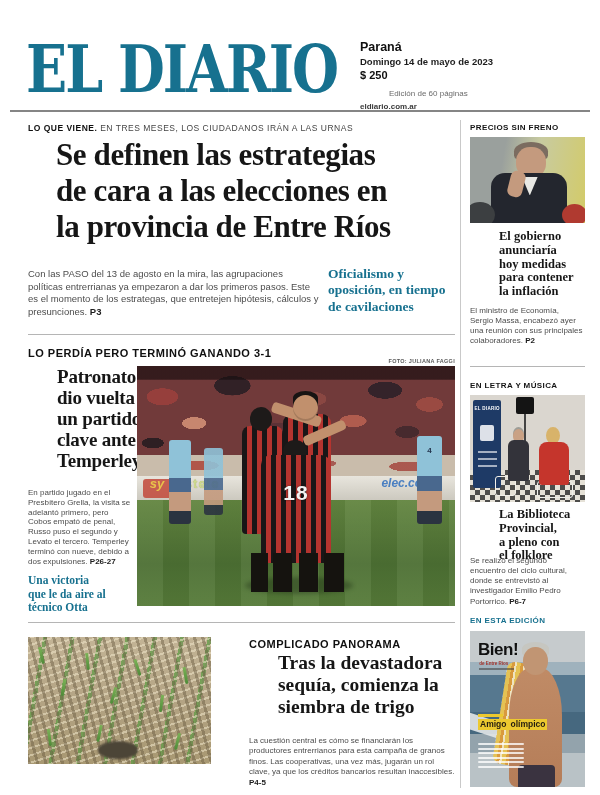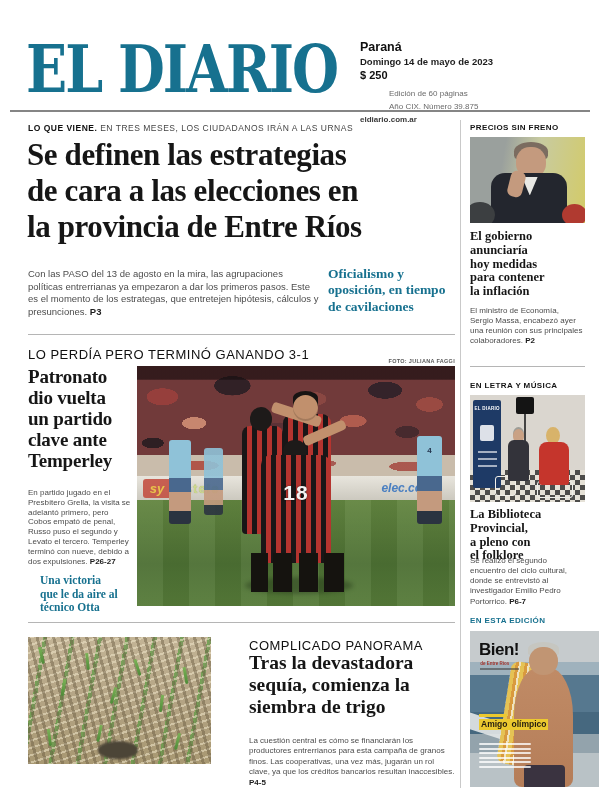--- a/index.html
+++ b/index.html
@@ -22,42 +22,42 @@
   .mh-city  { font-size:12.5px; font-weight:bold; color:#101010; }
   .mh-date  { font-size:9.5px;  font-weight:bold; color:#1d1d1d; margin-top:2px; }
   .mh-price { font-size:11px;   font-weight:bold; color:#101010; margin-top:2px; }
   .mh-small { font-size:8px; color:#6b6b6b; margin-top:7px; line-height:1.6;margin-left:29px; }
   .mh-site  { font-size:8px; font-weight:bold; color:#3a3a3a; line-height:1.6; }
   .mh-rule  { left:10px; width:580px; top:110px; height:2px; background:#858585; }
 
   
   .kicker { font-size:8.5px; letter-spacing:.5px; color:#454545; white-space:nowrap; }
   .kicker b { color:#101010; }
-  .kicker-solid { font-size:13px; letter-spacing:.5px; font-weight:normal; color:#101010; white-space:nowrap; }
+  .kicker-solid { font-size:11px; letter-spacing:.5px; font-weight:bold; color:#101010; white-space:nowrap; }
   .serifh { font-family:"Liberation Serif", serif; font-weight:bold; color:#161616; }
-  .serifh div { white-space:nowrap; }
+  .serifh div { white-space:nowrap;margin-left:29px; }
   .teal-sub { font-family:"Liberation Serif", serif; font-weight:bold; color:#17718f; }
   .teal-sub div { white-space:nowrap; }
   .bodytxt { color:#4c4c4c; }
   .pref { font-weight:bold; color:#1c1c1c; }
   .hdiv { height:1px; background:#b5b5b5; }
 
   
   .lead-kicker { left:28px; top:123px; }
   .h-main { left:27px; top:137px; font-size:31px; line-height:36px; letter-spacing:-.4px; }
   .lede { left:28px; top:268px; width:292px; font-size:9.5px; line-height:1.32; }
   .sub-lead { left:328px; top:266px; font-size:13.5px; line-height:1.22; }
   .div-1 { left:28px; width:427px; top:334px; }
 
   
   .sport-kicker { left:28px; top:347px; }
   .credit { left:255px; width:200px; top:358px; text-align:right; font-size:5.5px; font-weight:bold; letter-spacing:.3px; color:#5a5a5a; }
   .h-sport { left:28px; top:366px; font-size:19px; line-height:21px; letter-spacing:-.2px; }
   .body-sport { left:28px; top:488px; width:104px; font-size:8px; line-height:1.23; }
-  .sub-sport { left:40px; top:574px; font-size:11.5px; line-height:1.18; }
+  .sub-sport { left:28px; top:574px; font-size:11.5px; line-height:1.18; }
 
   .photo-sport { left:137px; top:366px; width:318px; height:240px; overflow:hidden; background:#713a3a; }
   .sp-crowd { position:absolute; left:0; top:0; right:0; height:46%;
     background:
       linear-gradient(180deg, rgba(22,12,14,.65) 0 12%, rgba(0,0,0,0) 13%),
       radial-gradient(26px 14px at 8% 28%,  #963f3c 0 60%, transparent 61%),
       radial-gradient(30px 16px at 30% 18%, #312126 0 60%, transparent 61%),
       radial-gradient(24px 12px at 55% 30%, #8a4742 0 60%, transparent 61%),
       radial-gradient(28px 14px at 78% 22%, #34232a 0 60%, transparent 61%),
       radial-gradient(22px 12px at 92% 35%, #9a4a42 0 60%, transparent 61%),
@@ -67,21 +67,21 @@
       radial-gradient(20px 10px at 85% 60%, #472a2e 0 60%, transparent 61%),
       radial-gradient(18px 9px at 5% 70%,  #2e1f23 0 60%, transparent 61%);
     background-color:#713a3a; }
   .sp-fence { position:absolute; left:0; right:0; top:37%; height:9%;
     background:
       radial-gradient(30px 8px at 20% 50%, rgba(170,60,50,.8) 0 60%, transparent 61%),
       radial-gradient(40px 8px at 55% 40%, rgba(150,50,45,.7) 0 60%, transparent 61%),
       radial-gradient(30px 8px at 85% 55%, rgba(160,55,48,.75) 0 60%, transparent 61%);
     background-color:#c9bcab; }
   .sp-ads { position:absolute; left:0; right:0; top:46%; height:10%;
-    background:linear-gradient(180deg,#e8e5dd,#ccc9bf); display:flex; align-items:center; }
+    background:linear-gradient(180deg,#e8e5dd,#ccc9bf); display:flex; align-items:flex-start; }
   .ad-blot { position:absolute; left:2%; top:10%; width:12%; height:80%; background:#c2483a; border-radius:3px; opacity:.85; }
   .ad-sy { position:relative; color:#e8c24a; font-weight:bold; font-style:italic; font-size:13px; margin-left:4%; }
   .ad-sistele { color:#cdd98f; font-weight:bold; font-size:13px; letter-spacing:1px; margin-left:2%; text-shadow:0 0 1px #9aa35e; }
   .ad-elec { color:#4a7fc1; font-weight:bold; font-size:12px; margin-left:auto; margin-right:7%; font-style:italic; }
   .sp-pitch { position:absolute; left:0; right:0; top:56%; bottom:0;
     background:
       repeating-linear-gradient(90deg, rgba(255,255,255,.05) 0 26px, rgba(0,0,0,.04) 26px 52px),
       linear-gradient(180deg,#62853f,#4c6f33 60%,#557a38); }
   .figure { position:absolute; border-radius:3px; }
   .opp { background:linear-gradient(180deg,#8fc2d8 0 45%, #49688e 45% 62%, #c49a7e 62% 85%, #2b3340 85%); }
@@ -173,21 +173,21 @@
   .cbl1 { top:58%; } .cbl2 { top:66%; } .cbl3 { top:74%; }
   .cp-pole { position:absolute; left:47%; top:16%; width:2px; height:30%; background:#444; }
   .cp-speaker { position:absolute; left:40%; top:2%; width:16%; height:16%; background:#141414; border-radius:2px; }
   .cp-man-body { position:absolute; left:33%; top:42%; width:18%; height:38%; border-radius:6px 6px 2px 2px; background:#33333a; }
   .cp-man-head { position:absolute; left:37%; top:32%; width:10%; height:13%; border-radius:50%; background:#c9a184; box-shadow:0 -2px 0 #9d9d97; }
   .cp-woman-body { position:absolute; left:60%; top:44%; width:26%; height:40%; border-radius:8px 8px 3px 3px; background:#c5352c; }
   .cp-woman-head { position:absolute; left:66%; top:30%; width:12%; height:16%; border-radius:50%; background:#d8b36a; }
   .cp-chair { position:absolute; left:58%; bottom:4%; width:30%; height:14%; border:1.5px solid #efefea; border-radius:3px; background:transparent; }
   .cp-table { position:absolute; left:22%; bottom:6%; width:16%; height:16%; border:1.5px solid #f2f0ea; border-radius:3px; }
 
-  .cover { left:470px; top:631px; width:129px; height:156px; overflow:hidden;
+  .cover { left:470px; top:631px; width:115px; height:156px; overflow:hidden;
     background:linear-gradient(180deg,#c6cbcd 0 20%, #9fb2bd 20% 28%, #56788f 28% 52%, #46687f 52% 66%, #93a3ac 66% 78%, #b9c2c6 78%); }
   .bc-deck { position:absolute; left:-30%; top:55%; width:80%; height:10%; background:#e3e7e8; transform:rotate(18deg); opacity:.9; }
   .bc-torso { position:absolute; left:34%; top:24%; width:46%; height:76%; border-radius:40% 40% 8px 8px; background:linear-gradient(180deg,#c08b66,#b57d58); }
   .bc-head { position:absolute; left:46%; top:10%; width:22%; height:18%; border-radius:48%; background:#c19573; }
   .bc-hair { position:absolute; left:45%; top:7%; width:24%; height:9%; border-radius:50% 50% 20% 20%; background:#c6c6c0; }
   .bc-towel { position:absolute; left:26%; top:20%; width:20%; height:66%; transform:rotate(9deg); border-radius:8px;
     background:repeating-linear-gradient(90deg,#e5c254 0 4px,#d99a3e 4px 7px,#efe3c0 7px 9px); }
   .bc-brief { position:absolute; left:42%; bottom:0; width:32%; height:14%; background:#3a3340; border-radius:4px 4px 0 0; }
   .bc-title { position:absolute; left:7%; top:6%; font-size:17px; font-weight:bold; letter-spacing:-.5px; color:#111; }
   .bc-sub { position:absolute; left:8%; top:19.5%; font-size:4.5px; font-weight:bold; color:#a5332a; }
@@ -203,21 +203,20 @@
 
 <div id="page">
 
   <div class="abs logo">EL DIARIO</div>
   <div class="abs mh-info">
     <div class="mh-city">Paraná</div>
     <div class="mh-date">Domingo 14 de mayo de 2023</div>
     <div class="mh-price">$ 250</div>
     <div class="mh-small">
       <div>Edición de 60 páginas</div>
-      <div>Año CIX. Número 39.875</div>
     </div>
     <div class="mh-site">eldiario.com.ar</div>
   </div>
   <div class="abs mh-rule"></div>
 
   <div class="abs kicker lead-kicker"><b>LO QUE VIENE.</b><span> EN TRES MESES, LOS CIUDADANOS IRÁN A LAS URNAS</span></div>
   <div class="abs serifh h-main">
     <div>Se definen las estrategias</div>
     <div>de cara a las elecciones en</div>
     <div>la provincia de Entre Ríos</div>

